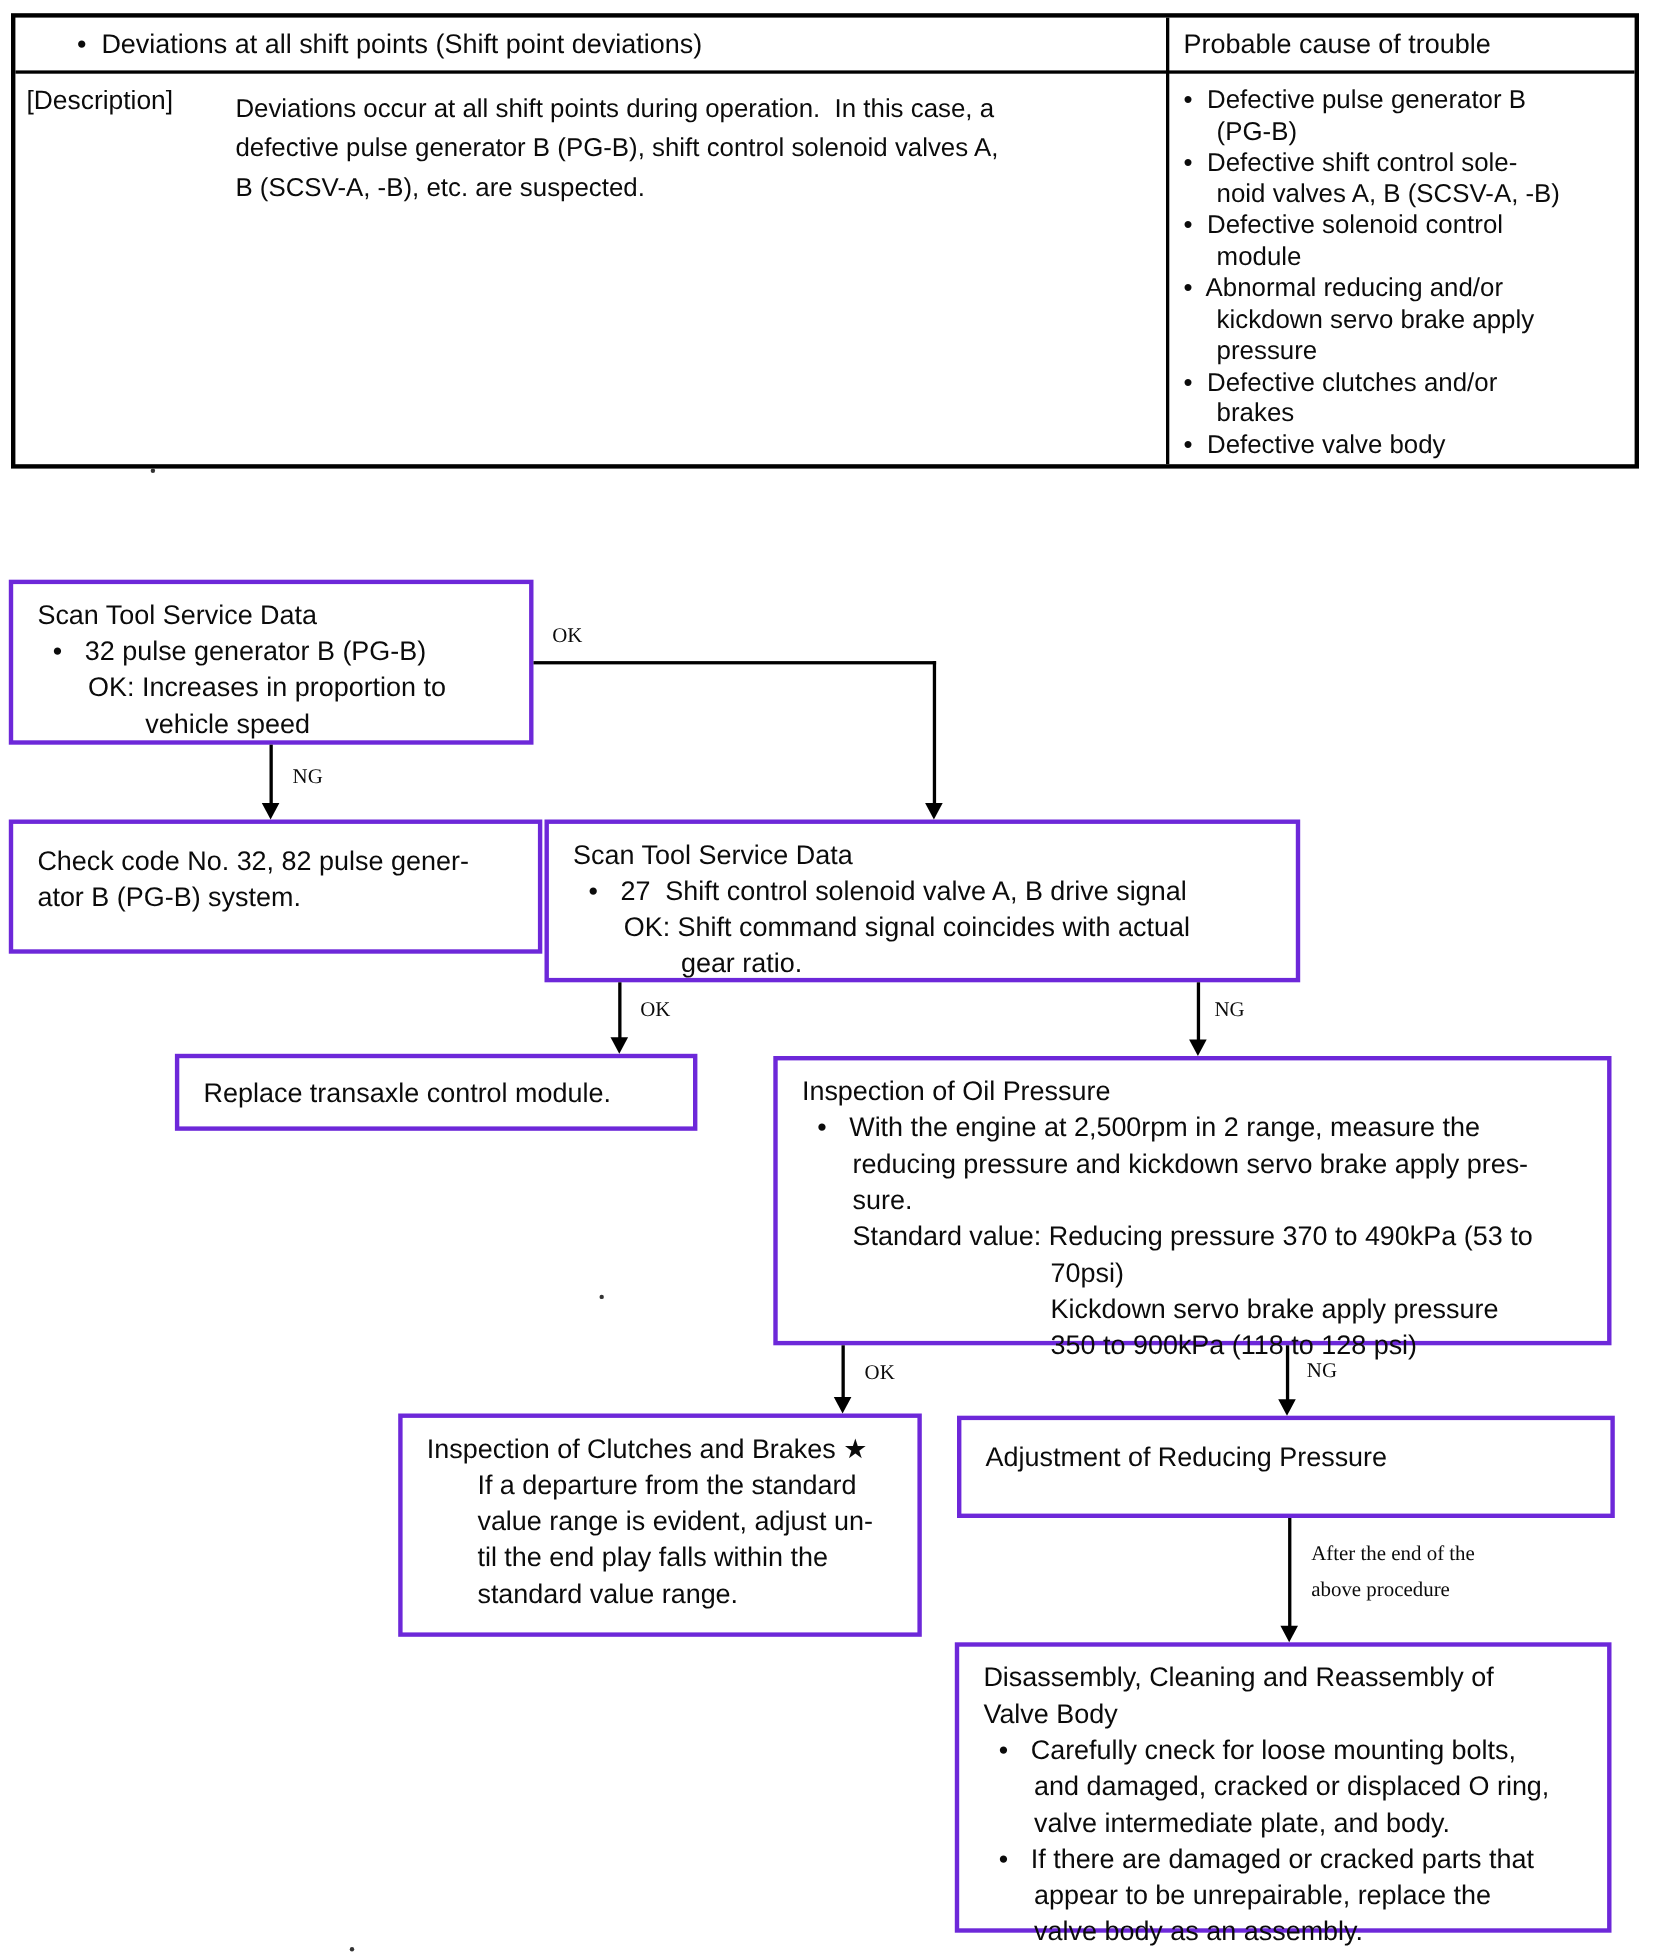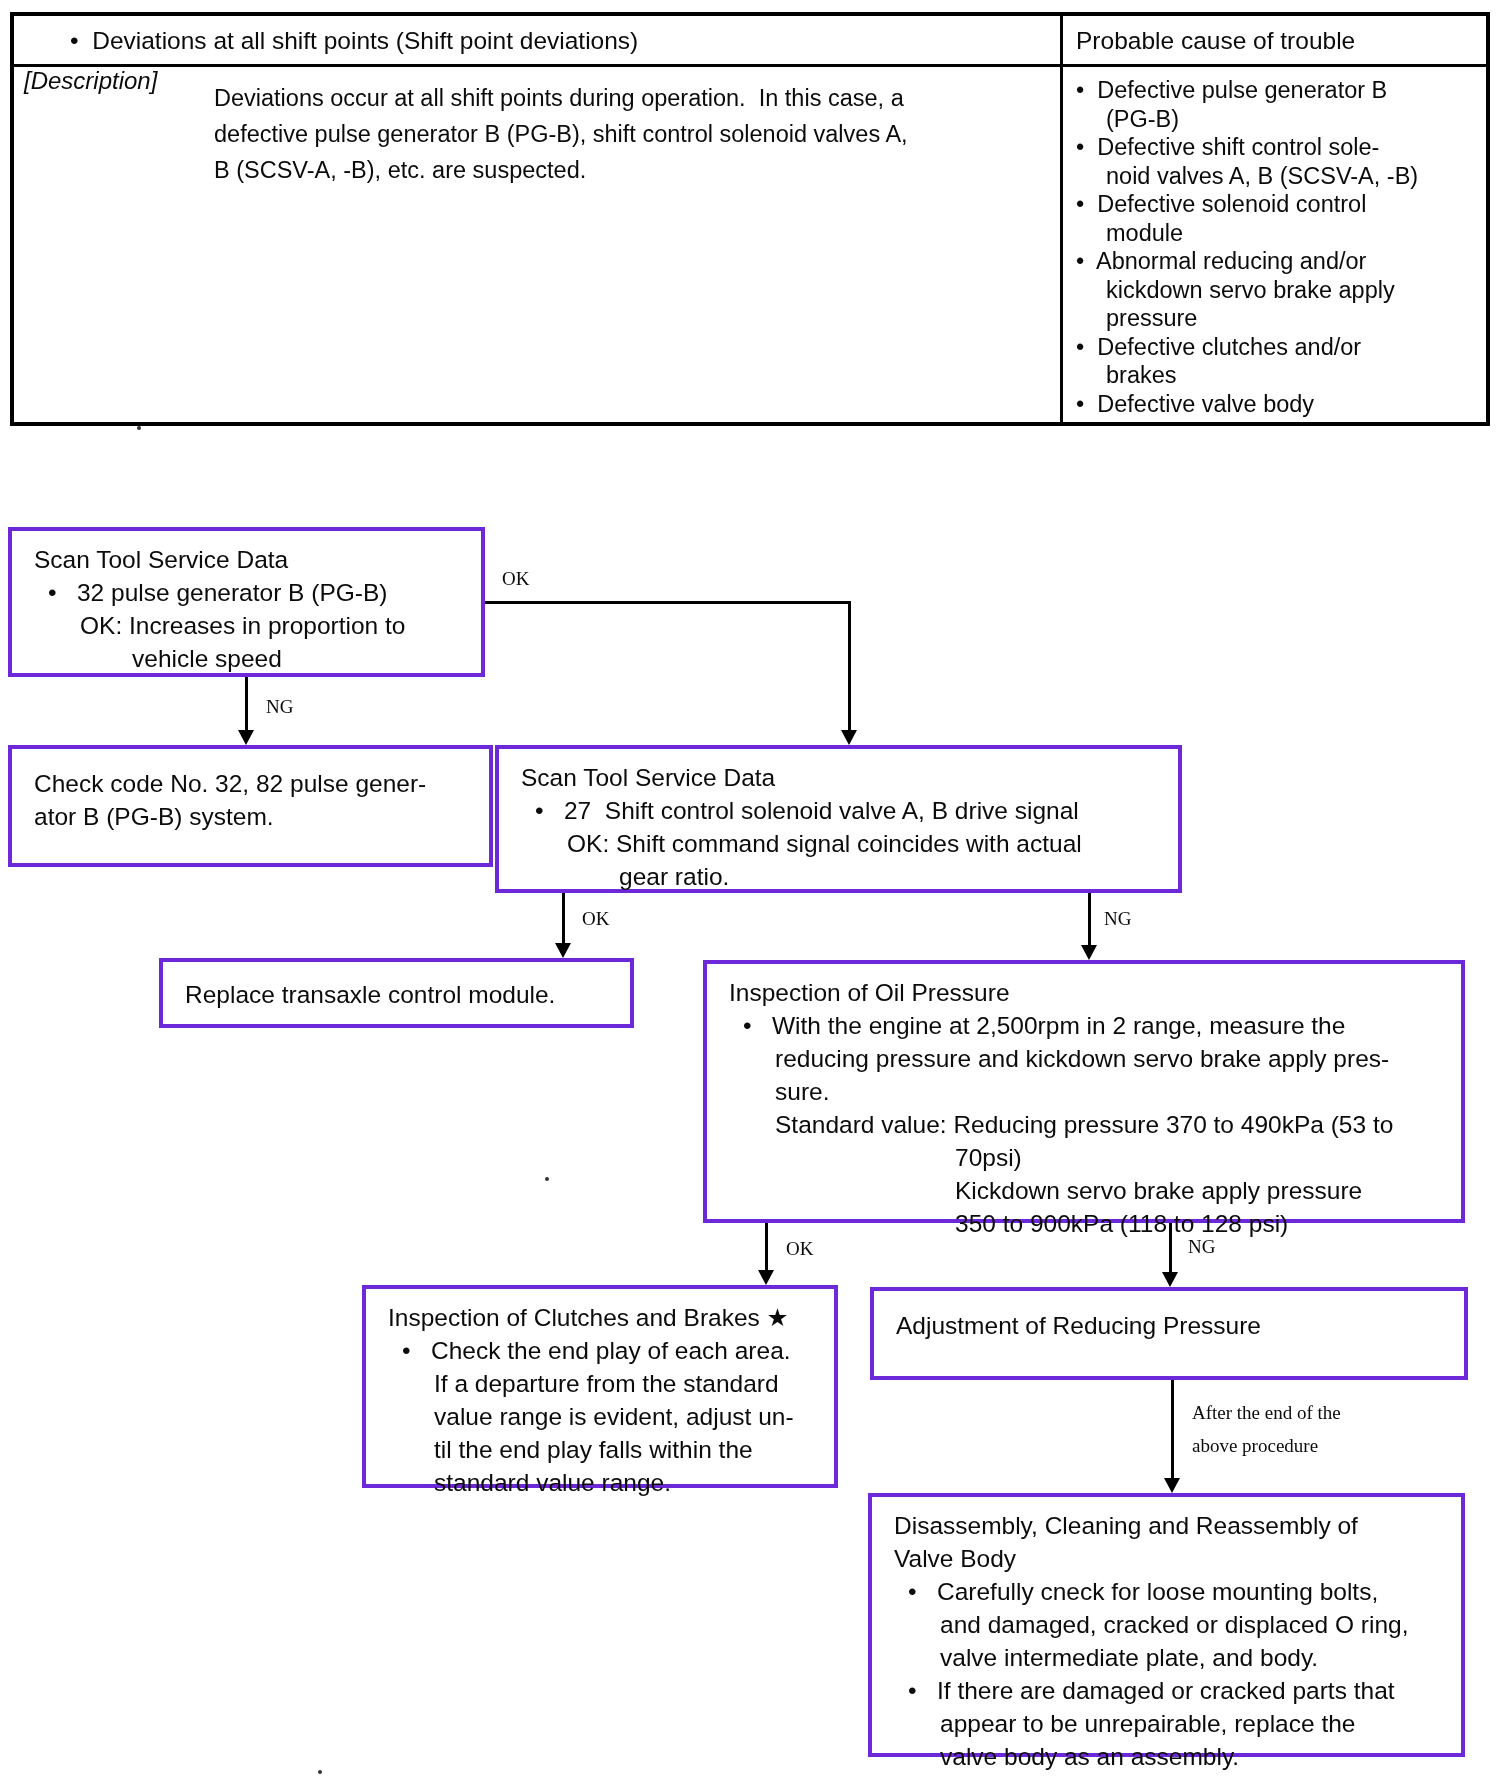--- a/index.html
+++ b/index.html
@@ -36,21 +36,21 @@
 </head>
 <body>
 
 <div id="canvas">
 
   <div id="spec-table">
     <div class="vdiv"></div>
     <div class="hdiv"></div>
     <div class="tbl-text" style="left:12px;top:10px;font-size:24.5px;margin-left:44px;">•  Deviations at all shift points (Shift point deviations)</div>
     <div class="tbl-text" style="left:1062px;top:10px;font-size:24.5px;">Probable cause of trouble</div>
-    <div class="tbl-text" style="left:10px;top:50px;font-style:italic;">[Description]</div>
+    <div class="tbl-text" style="left:10px;top:61px;">[Description]</div>
     <div id="desc-lines">
       <div class="ln">Deviations occur at all shift points during operation.  In this case, a</div>
       <div class="ln">defective pulse generator B (PG-B), shift control solenoid valves A,</div>
       <div class="ln">B (SCSV-A, -B), etc. are suspected.</div>
     </div>
     <div id="cause-list">
       <div class="ln">•  Defective pulse generator B</div>
       <div class="ln cont">(PG-B)</div>
       <div class="ln">•  Defective shift control sole-</div>
       <div class="ln cont">noid valves A, B (SCSV-A, -B)</div>
@@ -96,21 +96,20 @@
     <div class="ln n2">reducing pressure and kickdown servo brake apply pres-</div>
     <div class="ln n2">sure.</div>
     <div class="ln n2">Standard value: Reducing pressure 370 to 490kPa (53 to</div>
     <div class="ln n4">70psi)</div>
     <div class="ln n4">Kickdown servo brake apply pressure</div>
     <div class="ln n4">350 to 900kPa (118 to 128 psi)</div>
   </div>
 
   <div class="fbox" style="left:362px;top:1285px;width:476px;height:203px;">
     <div class="ln">Inspection of Clutches and Brakes ★</div>
-    <div class="ln n1">•   Check the end play of each area.</div>
     <div class="ln n2">If a departure from the standard</div>
     <div class="ln n2">value range is evident, adjust un-</div>
     <div class="ln n2">til the end play falls within the</div>
     <div class="ln n2">standard value range.</div>
   </div>
 
   <div class="fbox" style="left:870px;top:1287px;width:598px;height:93px;padding-top:18px;">
     <div class="ln">Adjustment of Reducing Pressure</div>
   </div>
 

